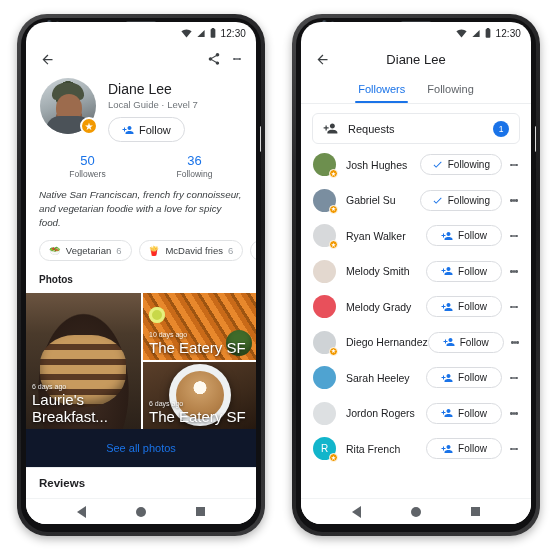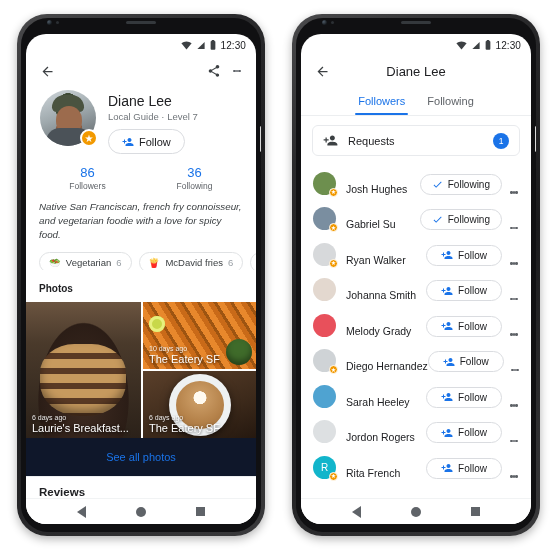--- a/index.html
+++ b/index.html
@@ -16,21 +16,21 @@
     position: absolute;
     border-radius: 30px;
     background: linear-gradient(145deg,#4a4a4c 0%,#2a2a2c 22%,#1a1a1c 55%,#3a3a3c 100%);
     padding: 4px;
     box-shadow: 0 3px 10px rgba(0,0,0,.30);
   }
   .phone-inner {
     width: 100%; height: 100%;
     border-radius: 27px;
     background: #101012;
-    padding: 16px 5px 8px 5px;
+    padding: 4px 5px 8px 5px;
     position: relative;
     overflow: hidden;
   }
   .screen {
     width: 100%; height: 100%;
     background: #fff;
     border-radius: 20px;
     overflow: hidden;
     position: relative;
     display: flex; flex-direction: column;
@@ -118,21 +118,21 @@
   
   .photo-grid { display:flex; gap:2px; height:136px; flex:none; }
   .pg-left { flex: 0 0 115px; position:relative; }
   .pg-right { flex:1; display:flex; flex-direction:column; gap:2px; }
   .tile { position:relative; overflow:hidden; }
   .tile .cap {
     position:absolute; left:6px; bottom:4px; right:4px; color:#fff;
     text-shadow:0 1px 3px rgba(0,0,0,.75);
   }
   .cap .ago { font-size:7px; opacity:.9; display:block; }
-  .cap .ttl { font-size:11px; display:block; margin-top:1px; }
+  .cap .ttl { font-size:15px; display:block; margin-top:1px; }
   .img-pancake {
     position:absolute; inset:0;
     background:
       radial-gradient(ellipse at 50% 72%, #3f2c22 0%, #2b1d16 55%, transparent 56%),
       linear-gradient(180deg,#6b5440 0%,#4a3a2b 30%,#2b2119 100%);
   }
   .img-pancake::after{
     content:""; position:absolute; left:14px; top:42px; width:86px; height:72px;
     border-radius:40% 40% 46% 46%;
     background: repeating-linear-gradient(180deg,#c79a5e 0px,#c79a5e 9px,#5a3a24 9px,#5a3a24 15px);
@@ -180,21 +180,21 @@
   .requests {
     margin:9px 11px 3px 11px; height:31px; border:1px solid #e8eaed; border-radius:6px;
     display:flex; align-items:center; padding:0 10px; gap:10px; cursor:pointer; flex:none;
   }
   .requests .lbl { font-size:11px; color:#202124; flex:1; }
   .badge-count {
     width:16px; height:16px; border-radius:50%; background:#1a73e8; color:#fff;
     font-size:8.5px; display:flex; align-items:center; justify-content:center;
   }
   .flist { flex:1; overflow:hidden; }
-  .frow { display:flex; align-items:flex-end; padding: 0 8px 0 12px; height:35.5px; }
+  .frow { display:flex; align-items:center; padding: 0 8px 0 12px; height:35.5px; }
   .av { position:relative; width:23px; height:23px; flex:none; }
   .av .circ { width:23px; height:23px; border-radius:50%; overflow:hidden; position:relative; }
   .av .ini { width:23px; height:23px; border-radius:50%; display:flex; align-items:center;
              justify-content:center; color:#fff; font-size:10px; }
   .av .mini {
     position:absolute; right:-2px; bottom:-2px; width:9px; height:9px; border-radius:50%;
     background:#f29900; border:1.5px solid #fff; display:flex; align-items:center;
     justify-content:center; color:#fff; font-size:6px; line-height:1;
   }
   .fname { font-size:10.5px; color:#202124; margin-left:10px; flex:1; white-space:nowrap; }
@@ -284,21 +284,21 @@
                 <svg width="12" height="12" viewBox="0 0 24 24">
                     <path d="M15 12c2.2 0 4-1.8 4-4s-1.8-4-4-4-4 1.8-4 4 1.8 4 4 4zm0 2c-2.7 0-8 1.3-8 4v2h16v-2c0-2.7-5.3-4-8-4zM6 10V7H4v3H1v2h3v3h2v-3h3v-2H6z" fill="#1a73e8"></path>
                   </svg>
                 <span>Follow</span>
               </div>
             </div>
           </div>
 
           <div class="stats">
             <div class="stat">
-              <div class="stat-num">86</div>
+              <div class="stat-num">50</div>
               <div class="stat-lbl">Followers</div>
             </div>
             <div class="stat">
               <div class="stat-num">36</div>
               <div class="stat-lbl">Following</div>
             </div>
           </div>
 
           <div class="bio">Native San Franciscan, french fry connoisseur, and vegetarian foodie with a love for spicy food.</div>
 
@@ -466,21 +466,21 @@
                 <i></i>
                 <i></i>
                 <i></i>
               </div>
           </div>
 
           <div class="frow">
             <div class="av">
               <div class="circ" style="background:#e3d8cf"></div>
             </div>
-            <span class="fname">Johanna Smith</span>
+            <span class="fname">Melody Smith</span>
             <div class="act">
               <svg width="12" height="12" viewBox="0 0 24 24">
                   <path d="M15 12c2.2 0 4-1.8 4-4s-1.8-4-4-4-4 1.8-4 4 1.8 4 4 4zm0 2c-2.7 0-8 1.3-8 4v2h16v-2c0-2.7-5.3-4-8-4zM6 10V7H4v3H1v2h3v3h2v-3h3v-2H6z" fill="#1a73e8"></path>
                 </svg>
               <span>Follow</span>
             </div>
             <div class="kebab">
                 <i></i>
                 <i></i>
                 <i></i>

